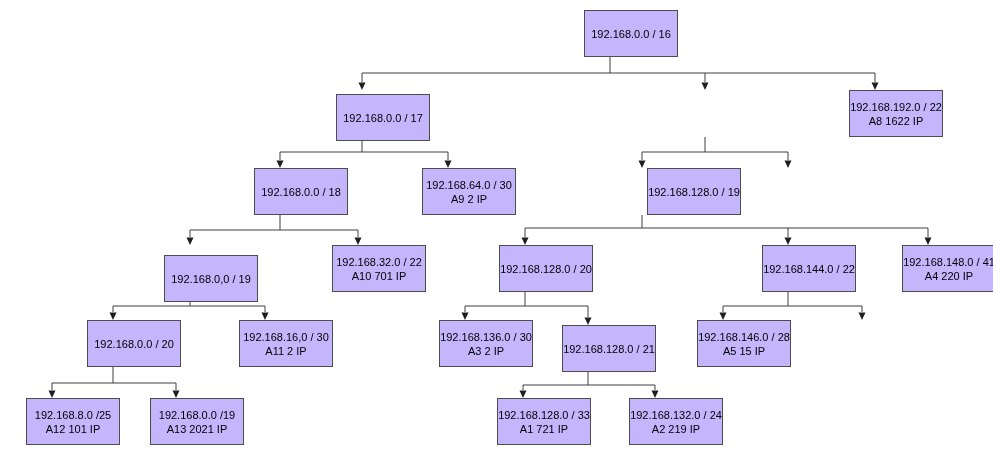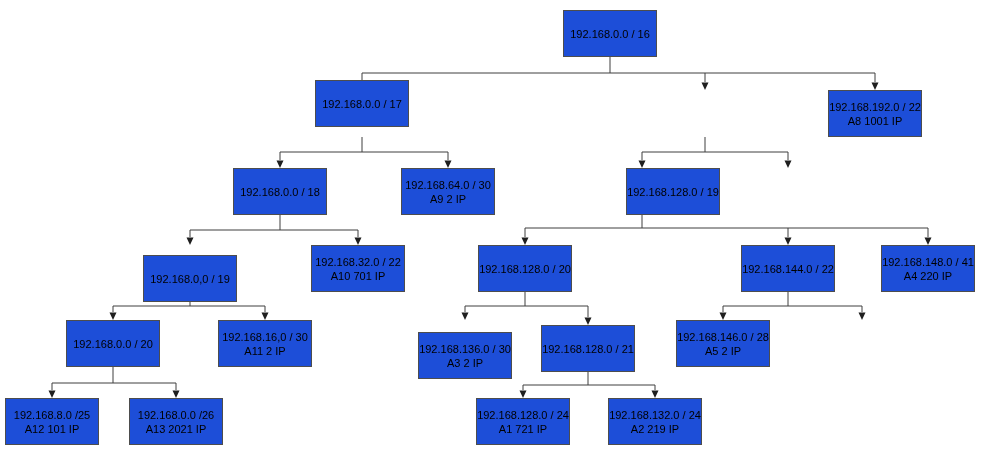--- a/index.html
+++ b/index.html
@@ -16,30 +16,31 @@
     left: 0; top: 0;
     width: 993px; height: 450px;
     pointer-events: none;
   }
   .node {
     position: absolute;
     width: 94px;
     height: 47px;
     box-sizing: border-box;
     border: 1px solid #4d4d4d;
-    background: #1d4ed8;
+    background: #c4b5fd;
     display: flex;
     flex-direction: column;
     align-items: center;
     justify-content: center;
     text-align: center;
     font-size: 11px;
     line-height: 14px;
     color: #000000;
     white-space: nowrap;
+    margin-left: 21px;
   }
   .edge-line { stroke: #3f3f3f; stroke-width: 1; fill: none; }
   .arrow { fill: #1f1f1f; stroke: none; }
 </style>
 </head>
 <body>
 
 <div id="canvas">
 
   <svg id="edges" viewBox="0 0 993 450" xmlns="http://www.w3.org/2000/svg">
@@ -94,26 +95,26 @@
       <path class="edge-line" d="M588 372 V385 M523 385 H655 M523 385 V390 M655 385 V390"></path>
       <polygon class="arrow" points="519.5,390.5 526.5,390.5 523,398"></polygon>
       <polygon class="arrow" points="651.5,390.5 658.5,390.5 655,398"></polygon>
     </g>
   </svg>
 
   <div class="node" style="left:563px;top:10px">
     <span>192.168.0.0 / 16</span>
   </div>
 
-  <div class="node" style="left:315px;top:80px">
+  <div class="node" style="left:315px;top:94px">
     <span>192.168.0.0 / 17</span>
   </div>
   <div class="node" style="left:828px;top:90px">
     <span>192.168.192.0 / 22</span>
-    <span>A8 1001 IP</span>
+    <span>A8 1622 IP</span>
   </div>
 
   <div class="node" style="left:233px;top:168px">
     <span>192.168.0.0 / 18</span>
   </div>
   <div class="node" style="left:401px;top:168px">
     <span>192.168.64.0 / 30</span>
     <span>A9 2 IP</span>
   </div>
   <div class="node" style="left:626px;top:168px">
@@ -138,42 +139,42 @@
     <span>A4 220 IP</span>
   </div>
 
   <div class="node" style="left:66px;top:320px">
     <span>192.168.0.0 / 20</span>
   </div>
   <div class="node" style="left:218px;top:320px">
     <span>192.168.16,0 / 30</span>
     <span>A11 2 IP</span>
   </div>
-  <div class="node" style="left:418px;top:332px">
+  <div class="node" style="left:418px;top:320px">
     <span>192.168.136.0 / 30</span>
     <span>A3 2 IP</span>
   </div>
   <div class="node" style="left:541px;top:325px">
     <span>192.168.128.0 / 21</span>
   </div>
   <div class="node" style="left:676px;top:320px">
     <span>192.168.146.0 / 28</span>
-    <span>A5 2 IP</span>
+    <span>A5 15 IP</span>
   </div>
 
   <div class="node" style="left:5px;top:398px">
     <span>192.168.8.0 /25</span>
     <span>A12 101 IP</span>
   </div>
   <div class="node" style="left:129px;top:398px">
-    <span>192.168.0.0 /26</span>
+    <span>192.168.0.0 /19</span>
     <span>A13 2021 IP</span>
   </div>
   <div class="node" style="left:476px;top:398px">
-    <span>192.168.128.0 / 24</span>
+    <span>192.168.128.0 / 33</span>
     <span>A1 721 IP</span>
   </div>
   <div class="node" style="left:608px;top:398px">
     <span>192.168.132.0 / 24</span>
     <span>A2 219 IP</span>
   </div>
 
 </div>
 
 </body></html>

